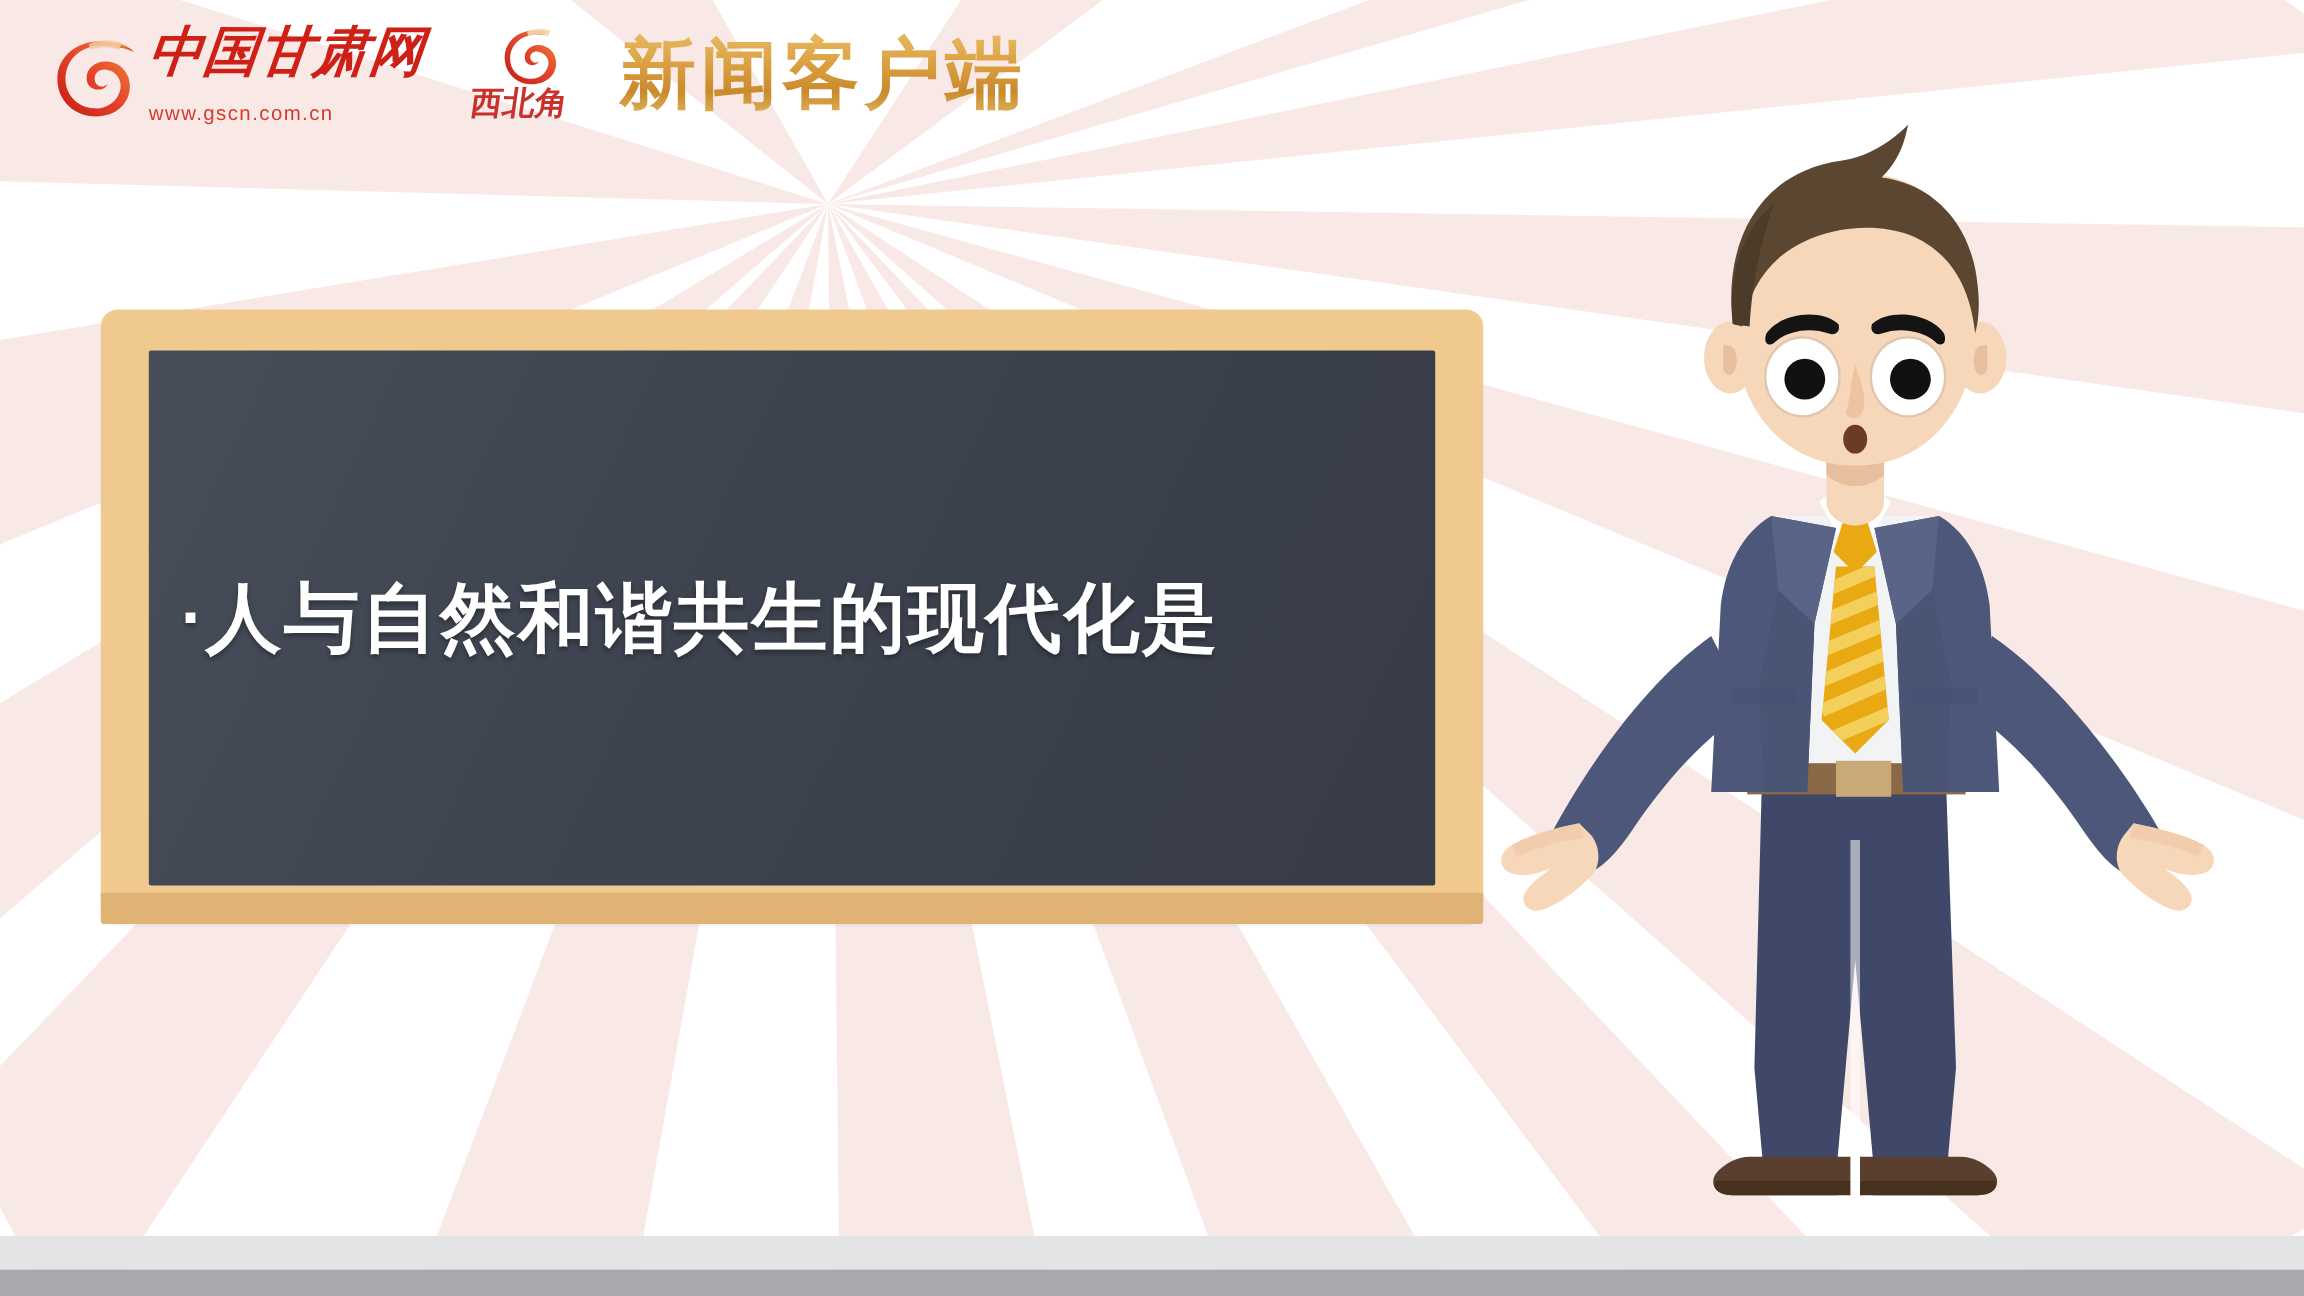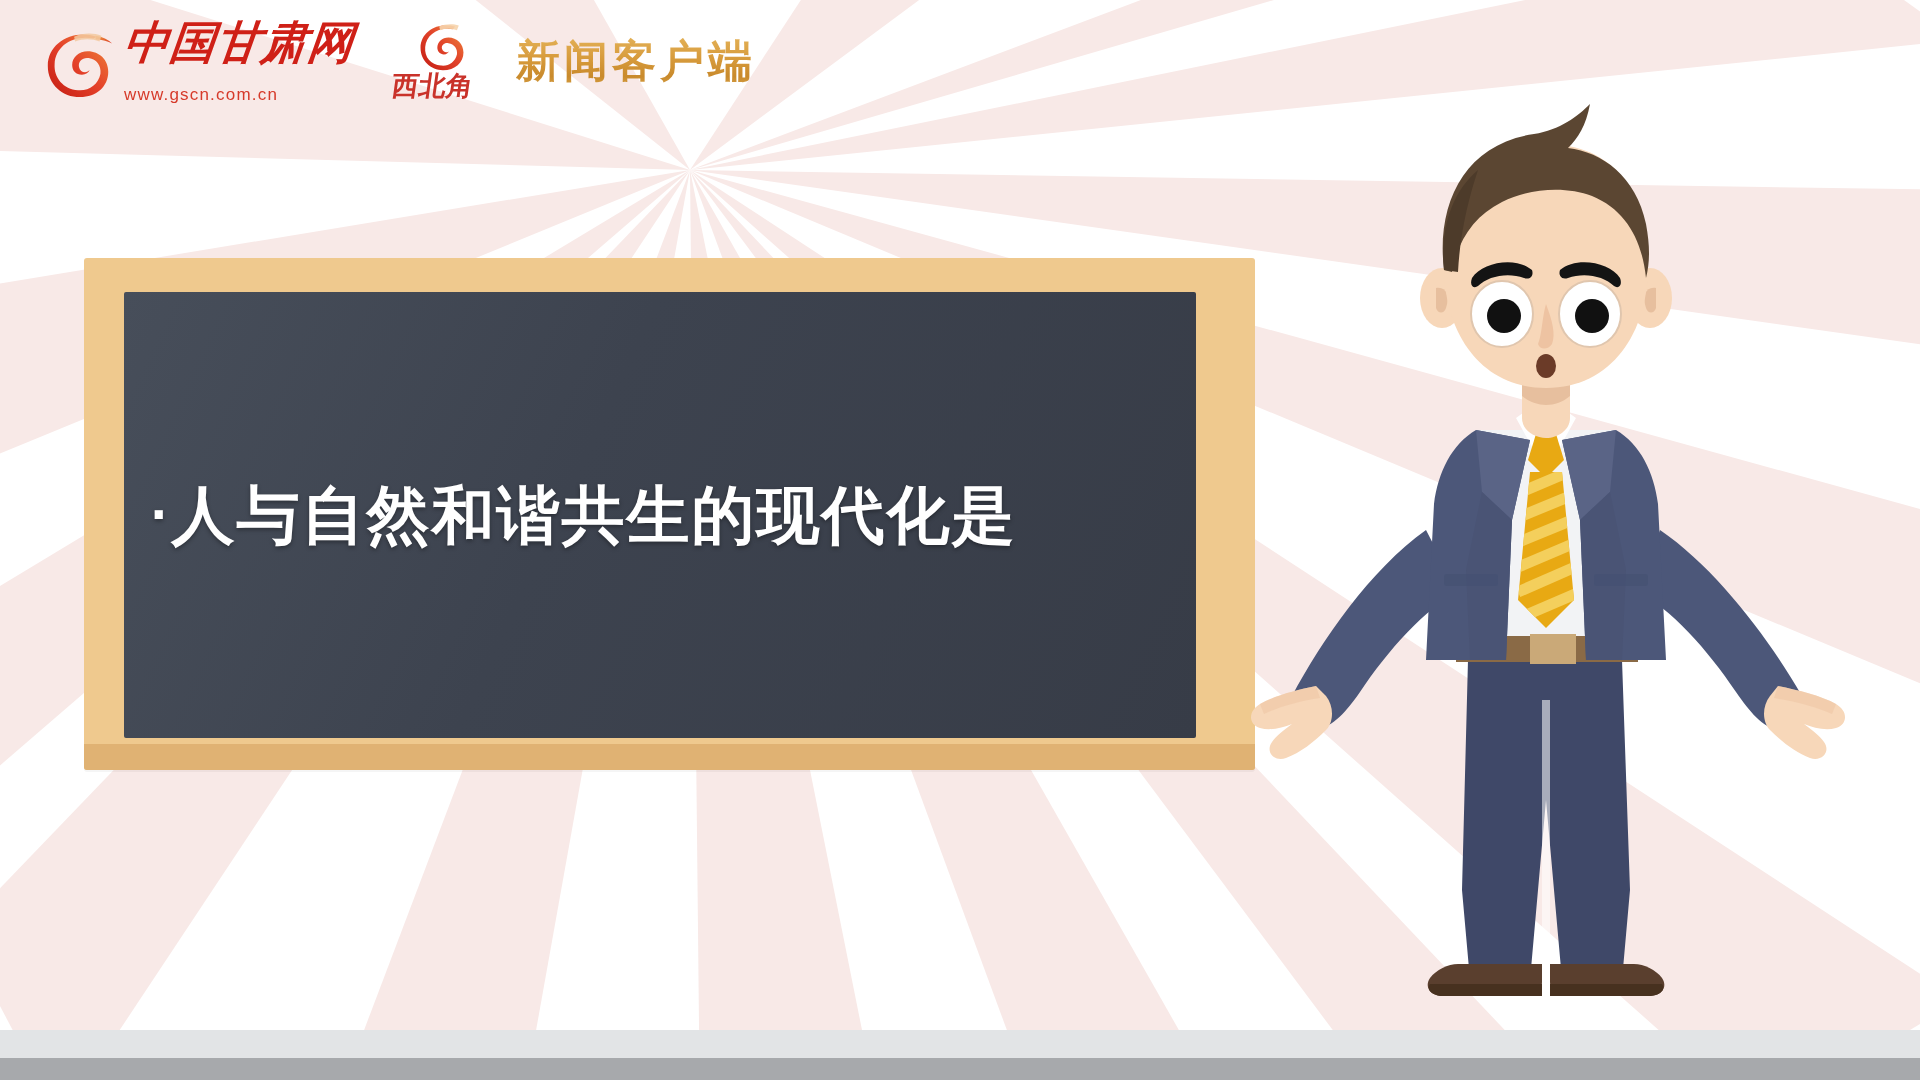--- a/index.html
+++ b/index.html
@@ -35,33 +35,32 @@
   .xbj-cn{
     position:absolute;left:2px;bottom:-2px;
     font-family:"Liberation Serif","DejaVu Serif",serif;
     font-weight:bold;font-size:27px;color:#c9322a;letter-spacing:0px;
     white-space:nowrap;transform:skewX(-8deg);
   }
 
   .app-name{
     margin-left:18px;white-space:nowrap;
     font-family:"Liberation Serif","DejaVu Serif",serif;
-    font-weight:bold;font-size:44px;letter-spacing:4px;
+    font-weight:bold;font-size:64px;letter-spacing:4px;
     background:linear-gradient(180deg,#e8bb63 0%,#d79b3c 45%,#c98a2c 70%,#e2b55f 100%);
     -webkit-background-clip:text;background-clip:text;color:transparent;
     -webkit-text-fill-color:transparent;
     line-height:72px;
   }
 
   
   .board-frame{
     position:absolute;left:84px;top:258px;width:1152px;height:512px;
-    background:#efc98e;border-radius:3px;
+    background:#efc98e;border-radius:14px;
     box-shadow:0 2px 0 rgba(0,0,0,.04);
-    padding-left:19px;
   }
   .board-frame::after{
     content:"";position:absolute;left:0;right:0;bottom:0;height:26px;
     background:#e0b273;border-radius:0 0 3px 3px;
   }
   .board-inner{
     position:absolute;left:40px;top:34px;width:1072px;height:446px;
     background:linear-gradient(115deg,#474e5a 0%,#3d434f 42%,#373c47 100%);
     border-radius:2px;
     display:flex;flex-direction:column;justify-content:center;

